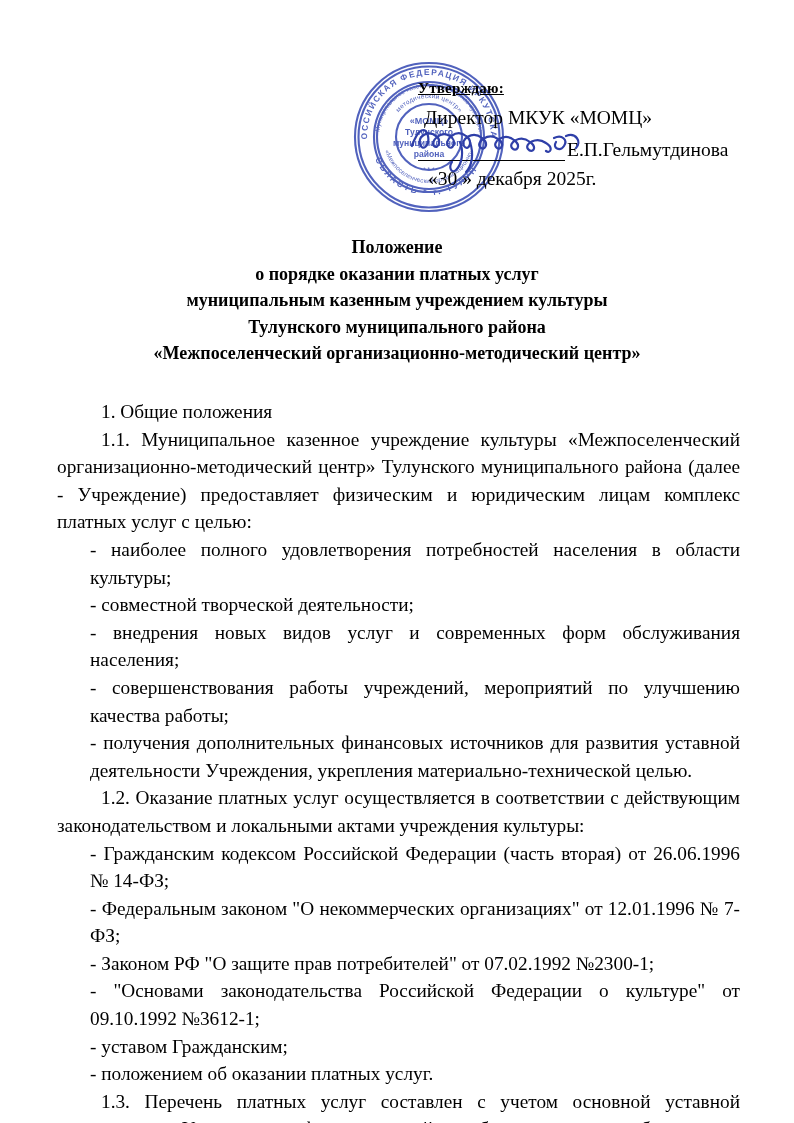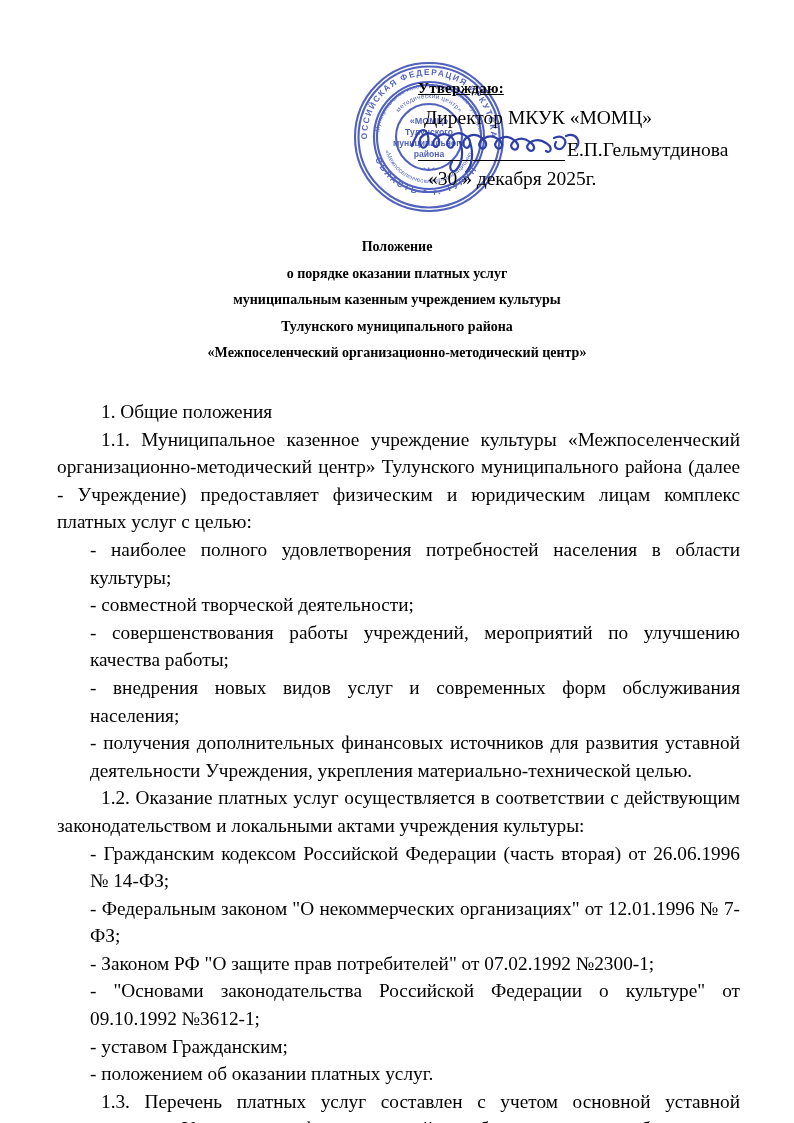--- a/index.html
+++ b/index.html
@@ -81,21 +81,21 @@
   }
 
   
   .doc-title {
     position: absolute;
     left: 57px;
     top: 234px;
     width: 680px;
     text-align: center;
     font-weight: bold;
-    font-size: 14px;
+    font-size: 18px;
     line-height: 26.5px;
   }
   .doc-title div { white-space: nowrap; }
 
   
   .body-text {
     position: absolute;
     left: 57px;
     top: 398px;
     width: 683px;
@@ -197,22 +197,22 @@
     <div>Тулунского муниципального района</div>
     <div>«Межпоселенческий организационно-методический центр»</div>
   </div>
 
   <div class="body-text">
     <p class="p-indent">1. Общие положения</p>
     <p class="p-indent">1.1. Муниципальное казенное учреждение культуры «Межпоселенческий организационно-методический центр» Тулунского муниципального района (далее - Учреждение) предоставляет физическим и юридическим лицам комплекс платных услуг с целью:</p>
 
     <p class="p-bullet">- наиболее полного удовлетворения потребностей населения в области культуры;</p>
     <p class="p-bullet">- совместной творческой деятельности;</p>
+    <p class="p-bullet">- внедрения новых видов услуг и современных форм обслуживания населения;</p>
     <p class="p-bullet">- совершенствования работы учреждений, мероприятий по улучшению качества работы;</p>
-    <p class="p-bullet">- внедрения новых видов услуг и современных форм обслуживания населения;</p>
     <p class="p-bullet">- получения дополнительных финансовых источников для развития уставной деятельности Учреждения, укрепления материально-технической целью.</p>
 
     <p class="p-indent">1.2. Оказание платных услуг осуществляется в соответствии с действующим законодательством и локальными актами учреждения культуры:</p>
 
     <p class="p-bullet">- Гражданским кодексом Российской Федерации (часть вторая) от 26.06.1996 № 14-ФЗ;</p>
     <p class="p-bullet">- Федеральным законом "О некоммерческих организациях" от 12.01.1996 № 7- ФЗ;</p>
     <p class="p-bullet">- Законом РФ "О защите прав потребителей" от 07.02.1992 №2300-1;</p>
     <p class="p-bullet">- "Основами законодательства Российской Федерации о культуре" от 09.10.1992 №3612-1;</p>
     <p class="p-bullet">- уставом Гражданским;</p>
     <p class="p-bullet">- положением об оказании платных услуг.</p>

